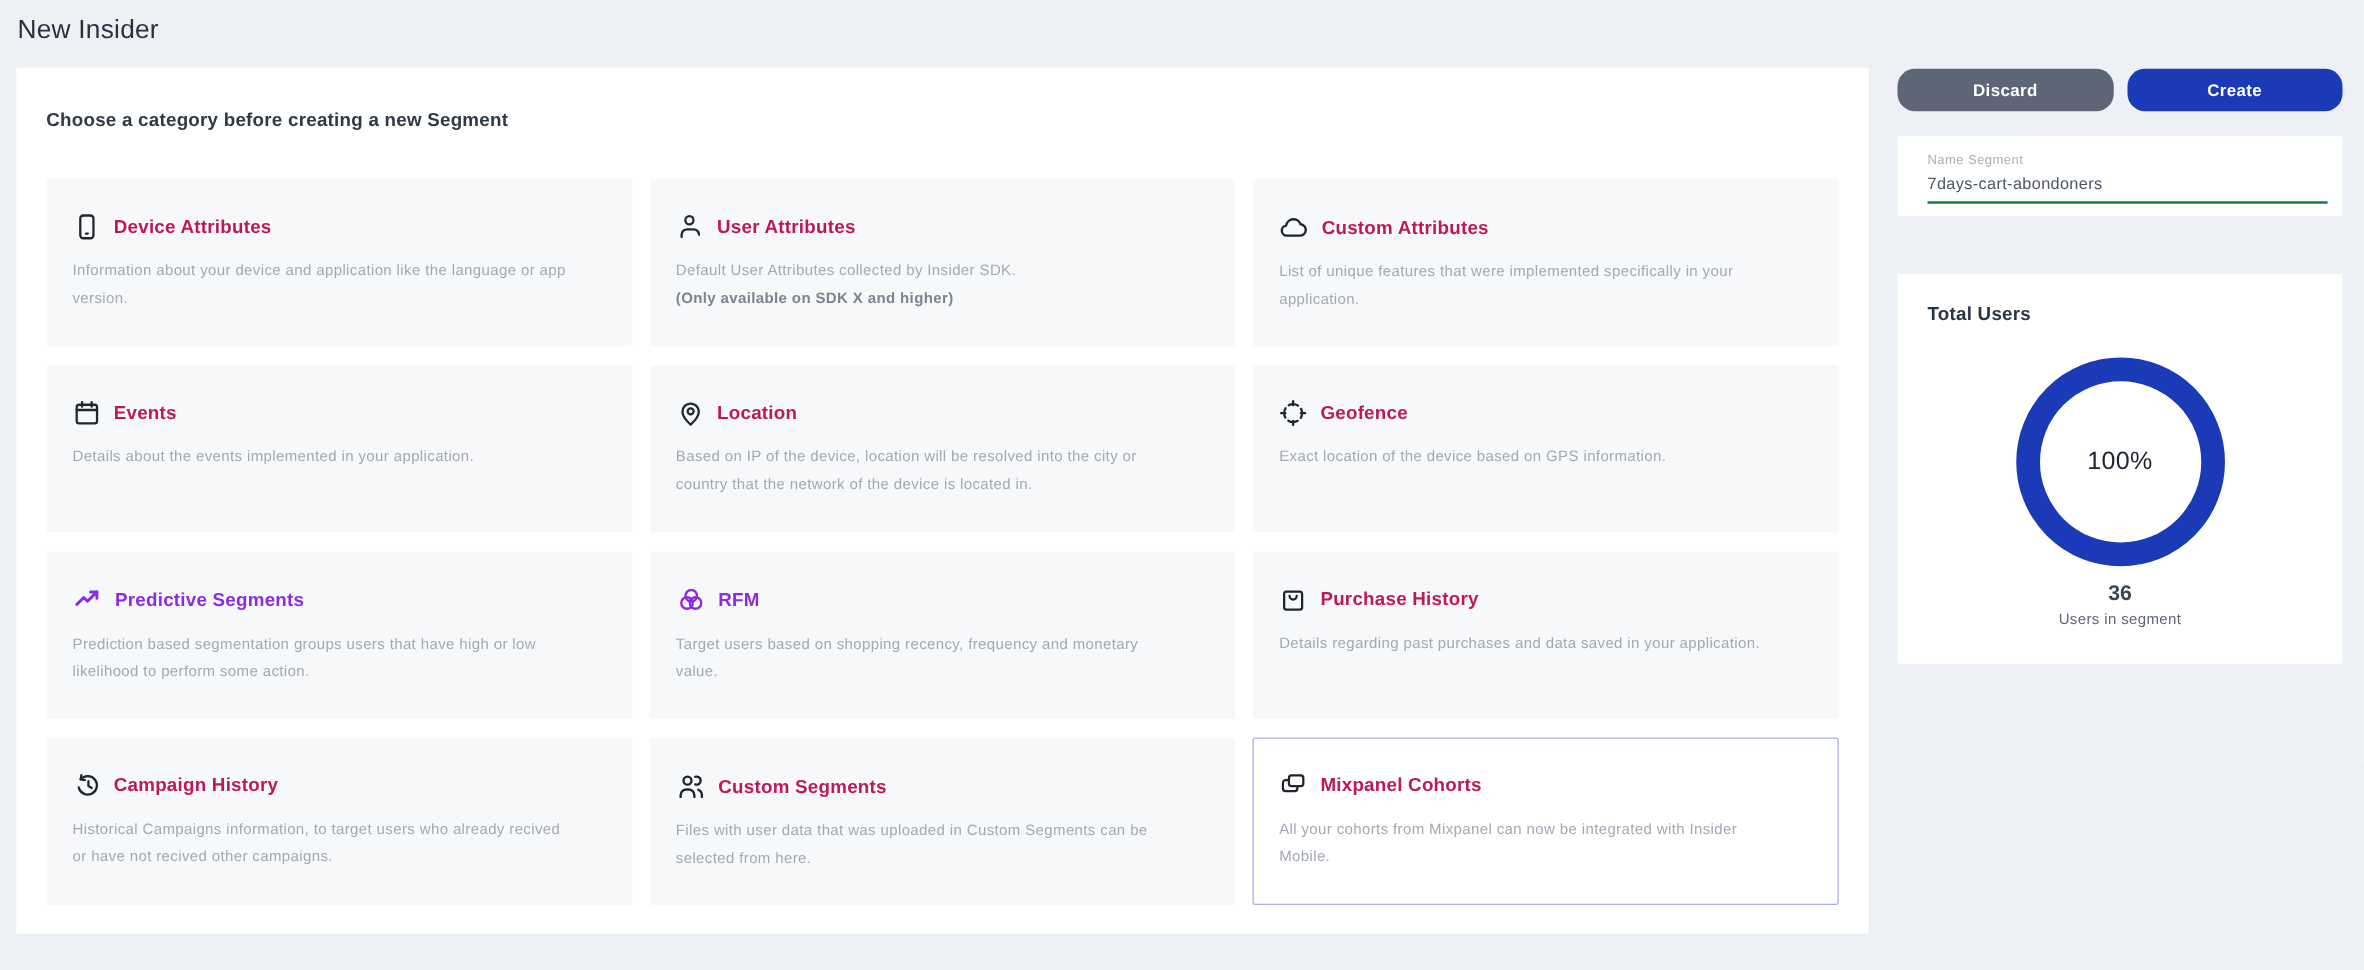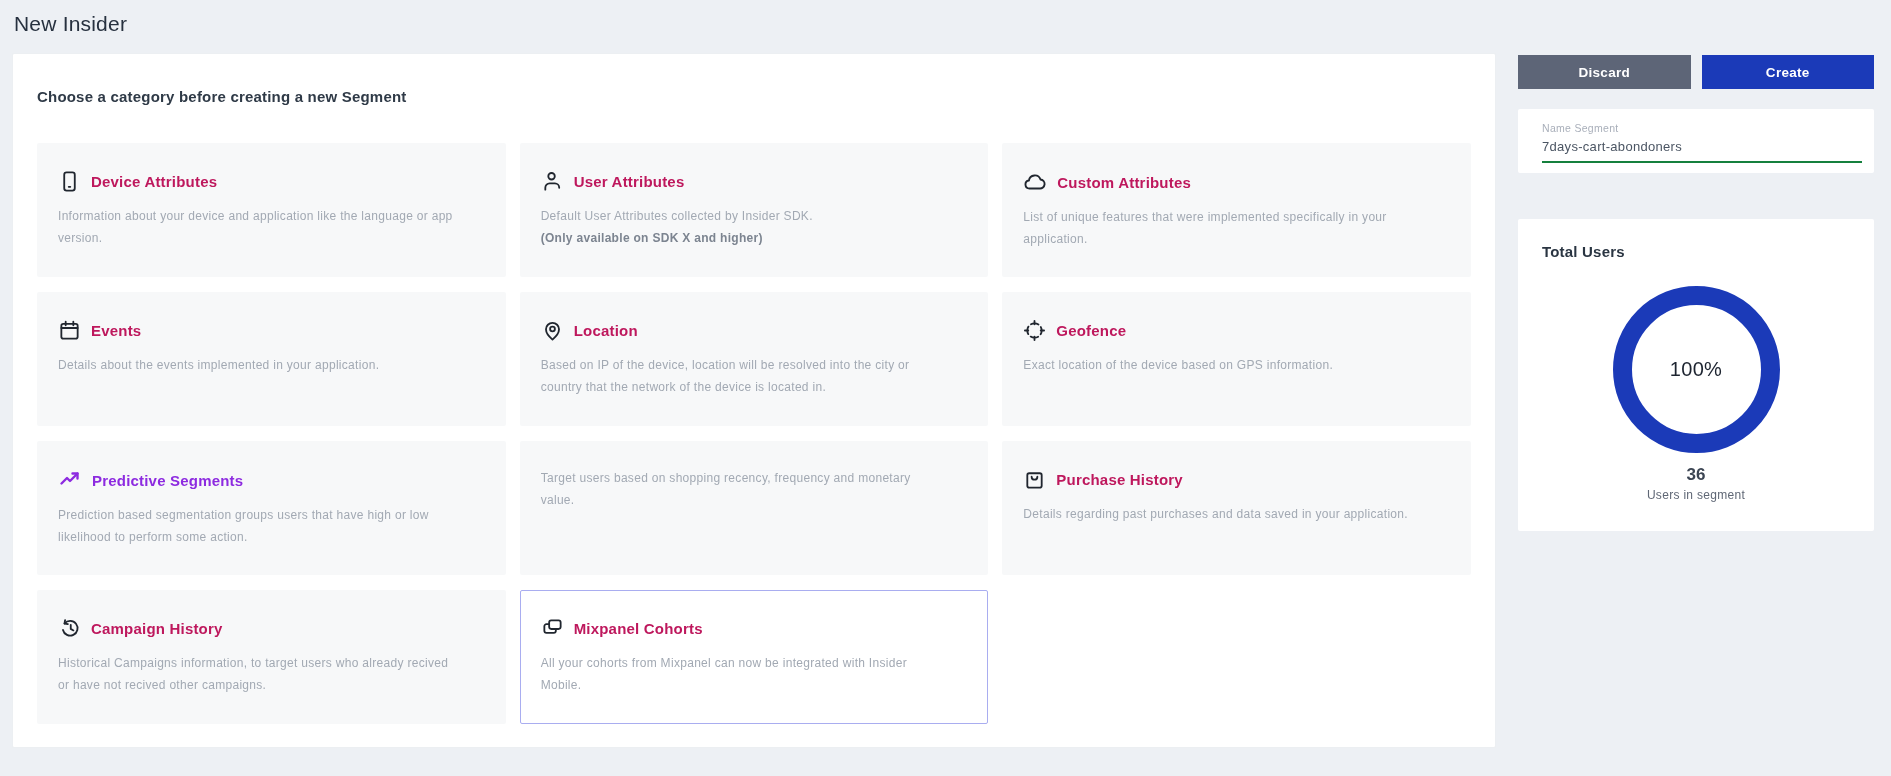--- a/index.html
+++ b/index.html
@@ -54,21 +54,21 @@
   .card-desc{
     font-size:12px; color:#a2a9b3; line-height:1.8; letter-spacing:.3px;
   }
   .card-desc.strong{ color:#7c8490; font-weight:700; }
   
   .btn-row{
     position:absolute; left:1518px; top:55px; width:356px;
     display:flex; gap:11px;
   }
   .btn{
-    flex:1; height:34px; border:none; border-radius:0;
+    flex:1; height:34px; border:none; border-radius:14px;
     font-family:inherit; font-size:13.5px; font-weight:700; color:#ffffff;
     letter-spacing:.3px; cursor:pointer;
   }
   .btn.discard{ background:#5d6577; }
   .btn.create{ background:#1b3ab8; }
   .name-card{
     position:absolute; left:1518px; top:109px; width:356px; height:64px;
     background:#ffffff; border-radius:2px;
     padding:13px 12px 0 24px;
   }
@@ -209,20 +209,30 @@
               <polyline points="3.5,15.5 9,10 12,13 19.5,5.5"></polyline>
               <polyline points="14.5,5.5 19.5,5.5 19.5,10.5"></polyline>
             </svg>
         </span>
         <span class="card-title">Predictive Segments</span>
       </div>
       <p class="card-desc">Prediction based segmentation groups users that have high or low likelihood to perform some action.</p>
     </div>
 
     <div class="card accent">
+      <div class="card-head">
+        <span class="icon">
+          <svg width="24" height="24" viewBox="0 0 24 24" fill="none" stroke="currentColor" stroke-width="1.9" stroke-linecap="round" stroke-linejoin="round">
+              <circle cx="12" cy="8.6" r="4.6"></circle>
+              <circle cx="8.6" cy="14.4" r="4.6"></circle>
+              <circle cx="15.4" cy="14.4" r="4.6"></circle>
+            </svg>
+        </span>
+        <span class="card-title">RFM</span>
+      </div>
       <p class="card-desc">Target users based on shopping recency, frequency and monetary value.</p>
     </div>
 
     <div class="card">
       <div class="card-head">
         <span class="icon">
           <svg width="23" height="23" viewBox="0 0 24 24" fill="none" stroke="currentColor" stroke-width="1.9" stroke-linecap="round" stroke-linejoin="round">
               <rect x="4.5" y="5.5" width="15" height="15" rx="2"></rect>
               <path d="M9 9a3 3.1 0 0 0 6 0"></path>
             </svg>
@@ -239,20 +249,34 @@
               <path d="M6.8 6.8a7.7 7.7 0 1 1-1.6 6.7"></path>
               <polyline points="7.4,3.3 6.8,6.8 10.3,7.4"></polyline>
               <polyline points="13.3,8.2 13.3,12.4 16.1,14"></polyline>
             </svg>
         </span>
         <span class="card-title">Campaign History</span>
       </div>
       <p class="card-desc">Historical Campaigns information, to target users who already recived or have not recived other campaigns.</p>
     </div>
 
+    <div class="card">
+      <div class="card-head">
+        <span class="icon">
+          <svg width="24" height="24" viewBox="0 0 24 24" fill="none" stroke="currentColor" stroke-width="1.9" stroke-linecap="round" stroke-linejoin="round">
+              <circle cx="9" cy="7.5" r="3.2"></circle>
+              <path d="M3.5 20.5v-1.3a4.6 4.6 0 0 1 4.6-4.6h1.8a4.6 4.6 0 0 1 4.6 4.6v1.3"></path>
+              <path d="M15.2 4.5a3.2 3.2 0 1 1 0 6"></path>
+              <path d="M17.6 14.8a4.6 4.6 0 0 1 2.9 4.4v1.3"></path>
+            </svg>
+        </span>
+        <span class="card-title">Custom Segments</span>
+      </div>
+      <p class="card-desc">Files with user data that was uploaded in Custom Segments can be selected from here.</p>
+    </div>
 
     <div class="card selected">
       <div class="card-head">
         <span class="icon">
           <svg width="23" height="23" viewBox="0 0 24 24" fill="none" stroke="currentColor" stroke-width="1.9" stroke-linecap="round" stroke-linejoin="round">
               <rect x="8.5" y="3.5" width="12" height="9" rx="2.2"></rect>
               <path d="M15.5 12.5v1.8a2.2 2.2 0 0 1-2.2 2.2H5.7a2.2 2.2 0 0 1-2.2-2.2v-4.6a2.2 2.2 0 0 1 2.2-2.2h2.8"></path>
             </svg>
         </span>
         <span class="card-title">Mixpanel Cohorts</span>

